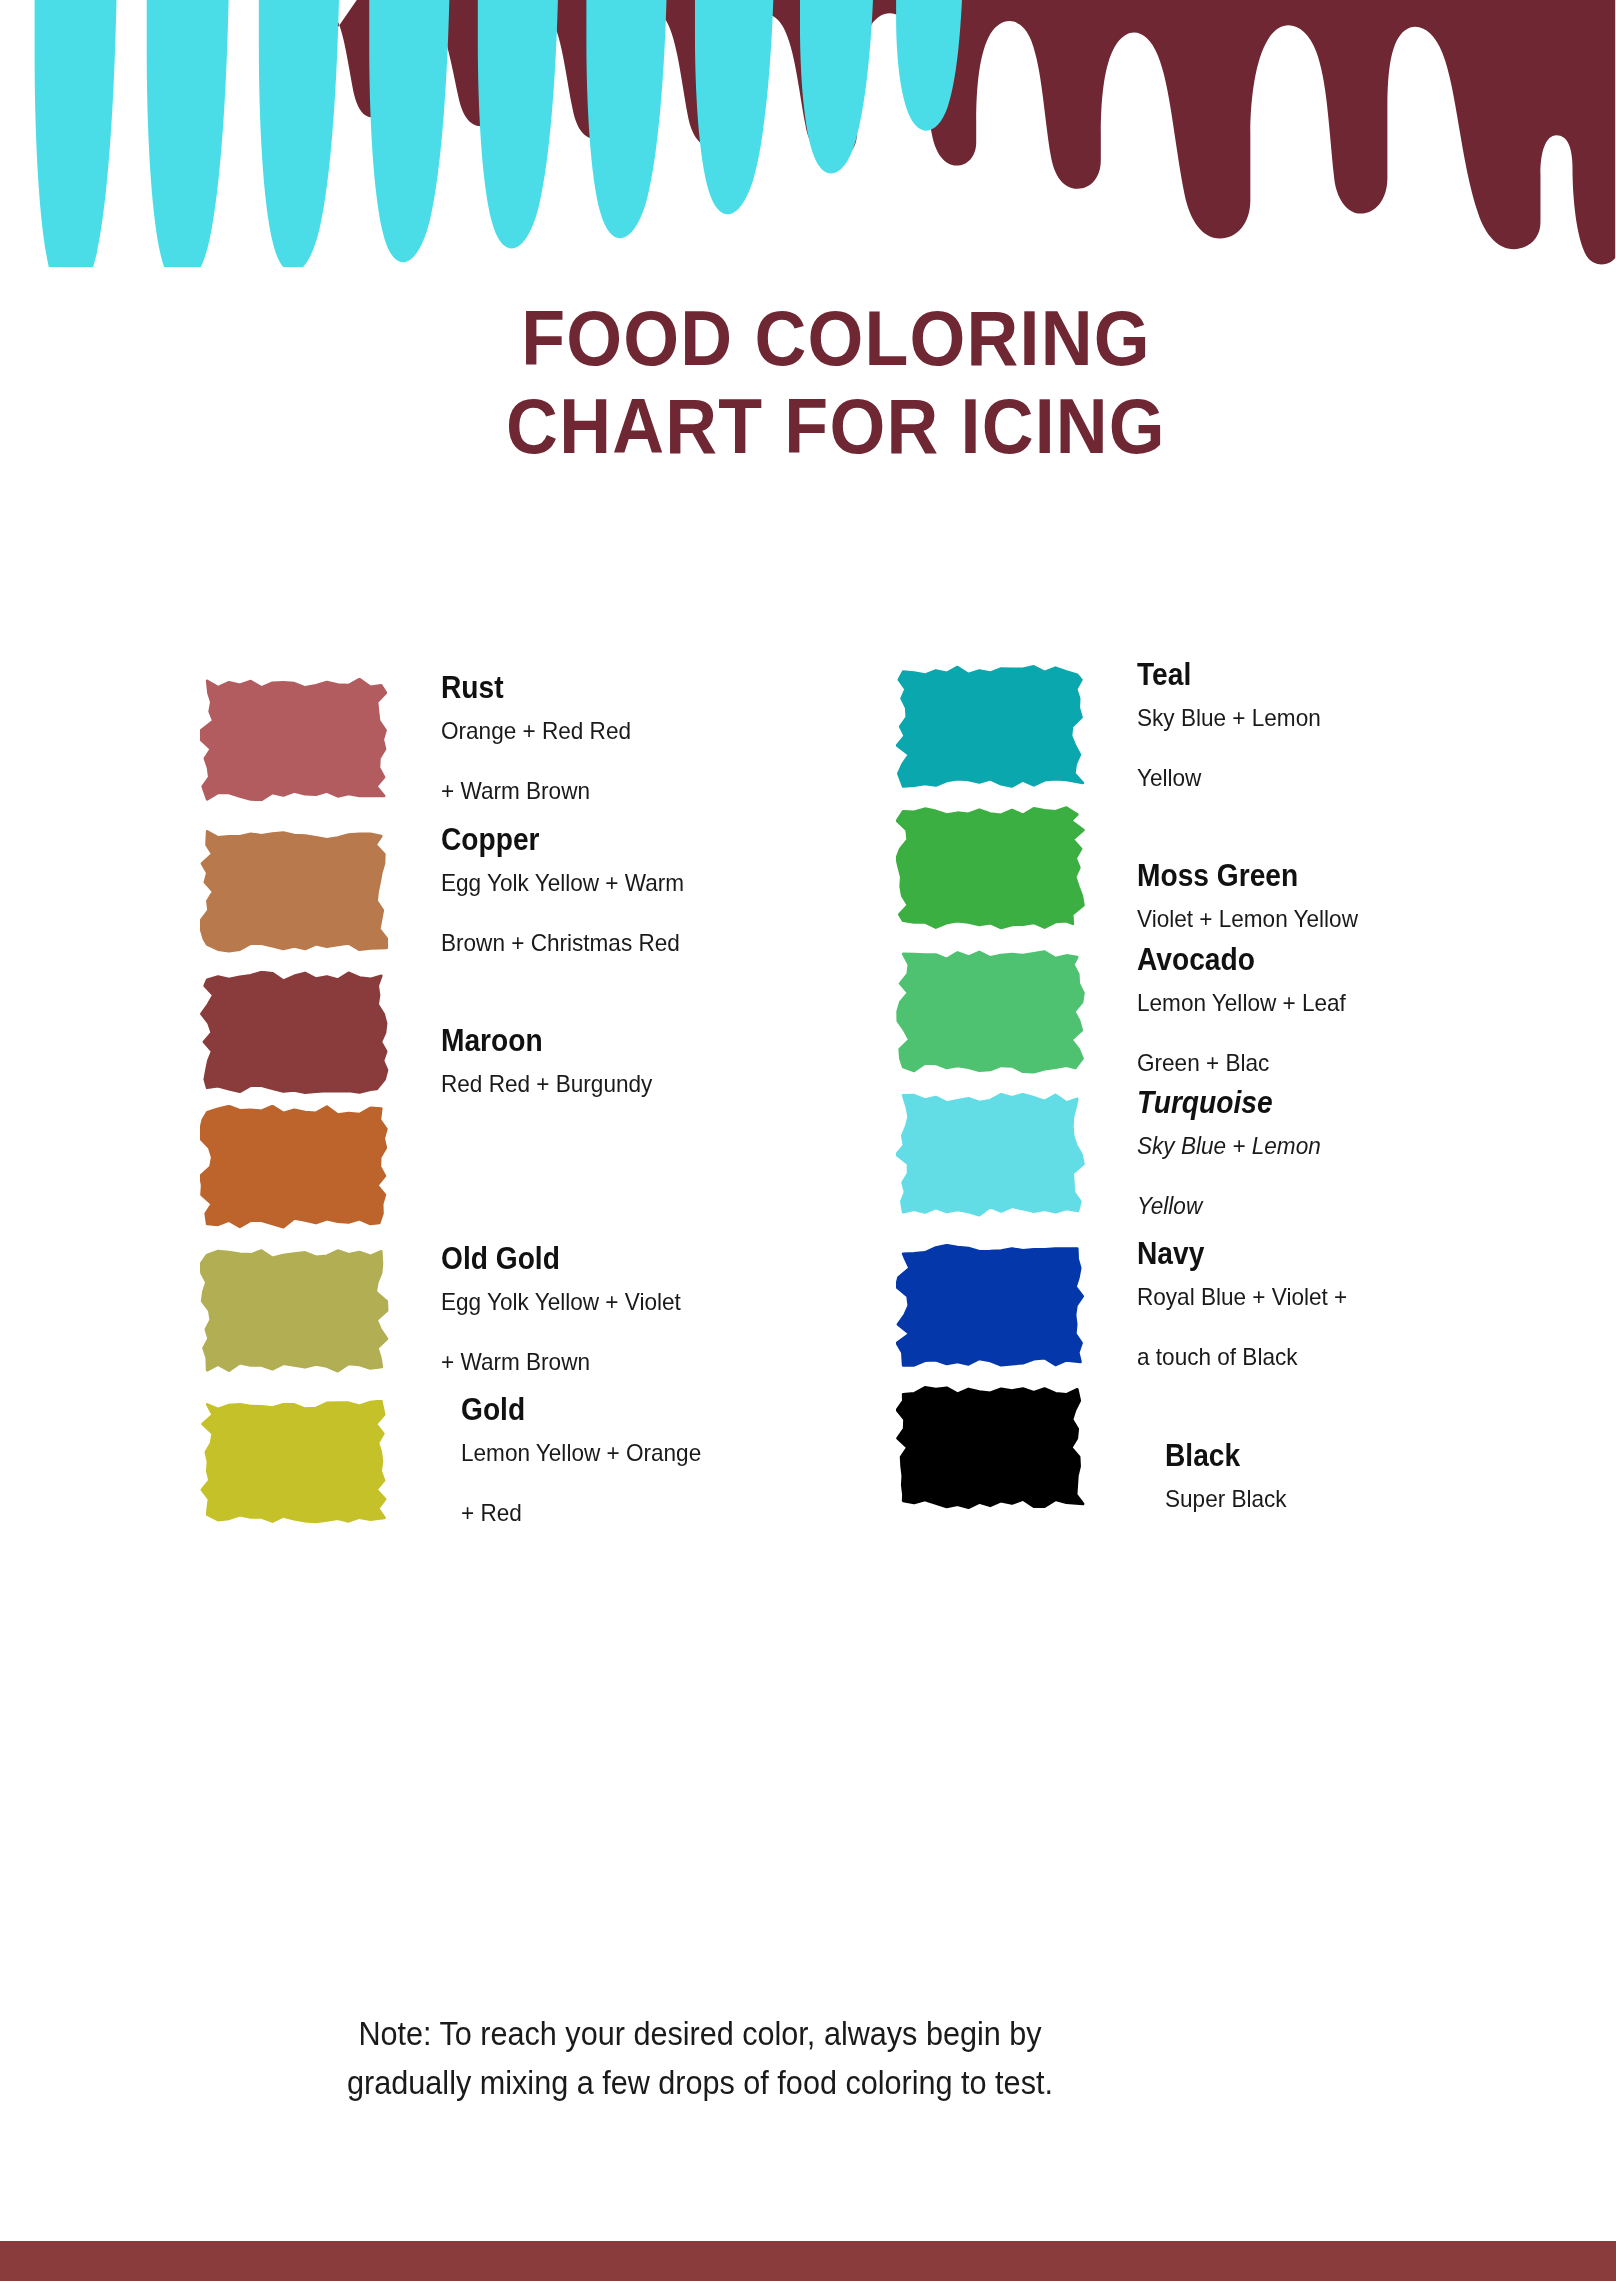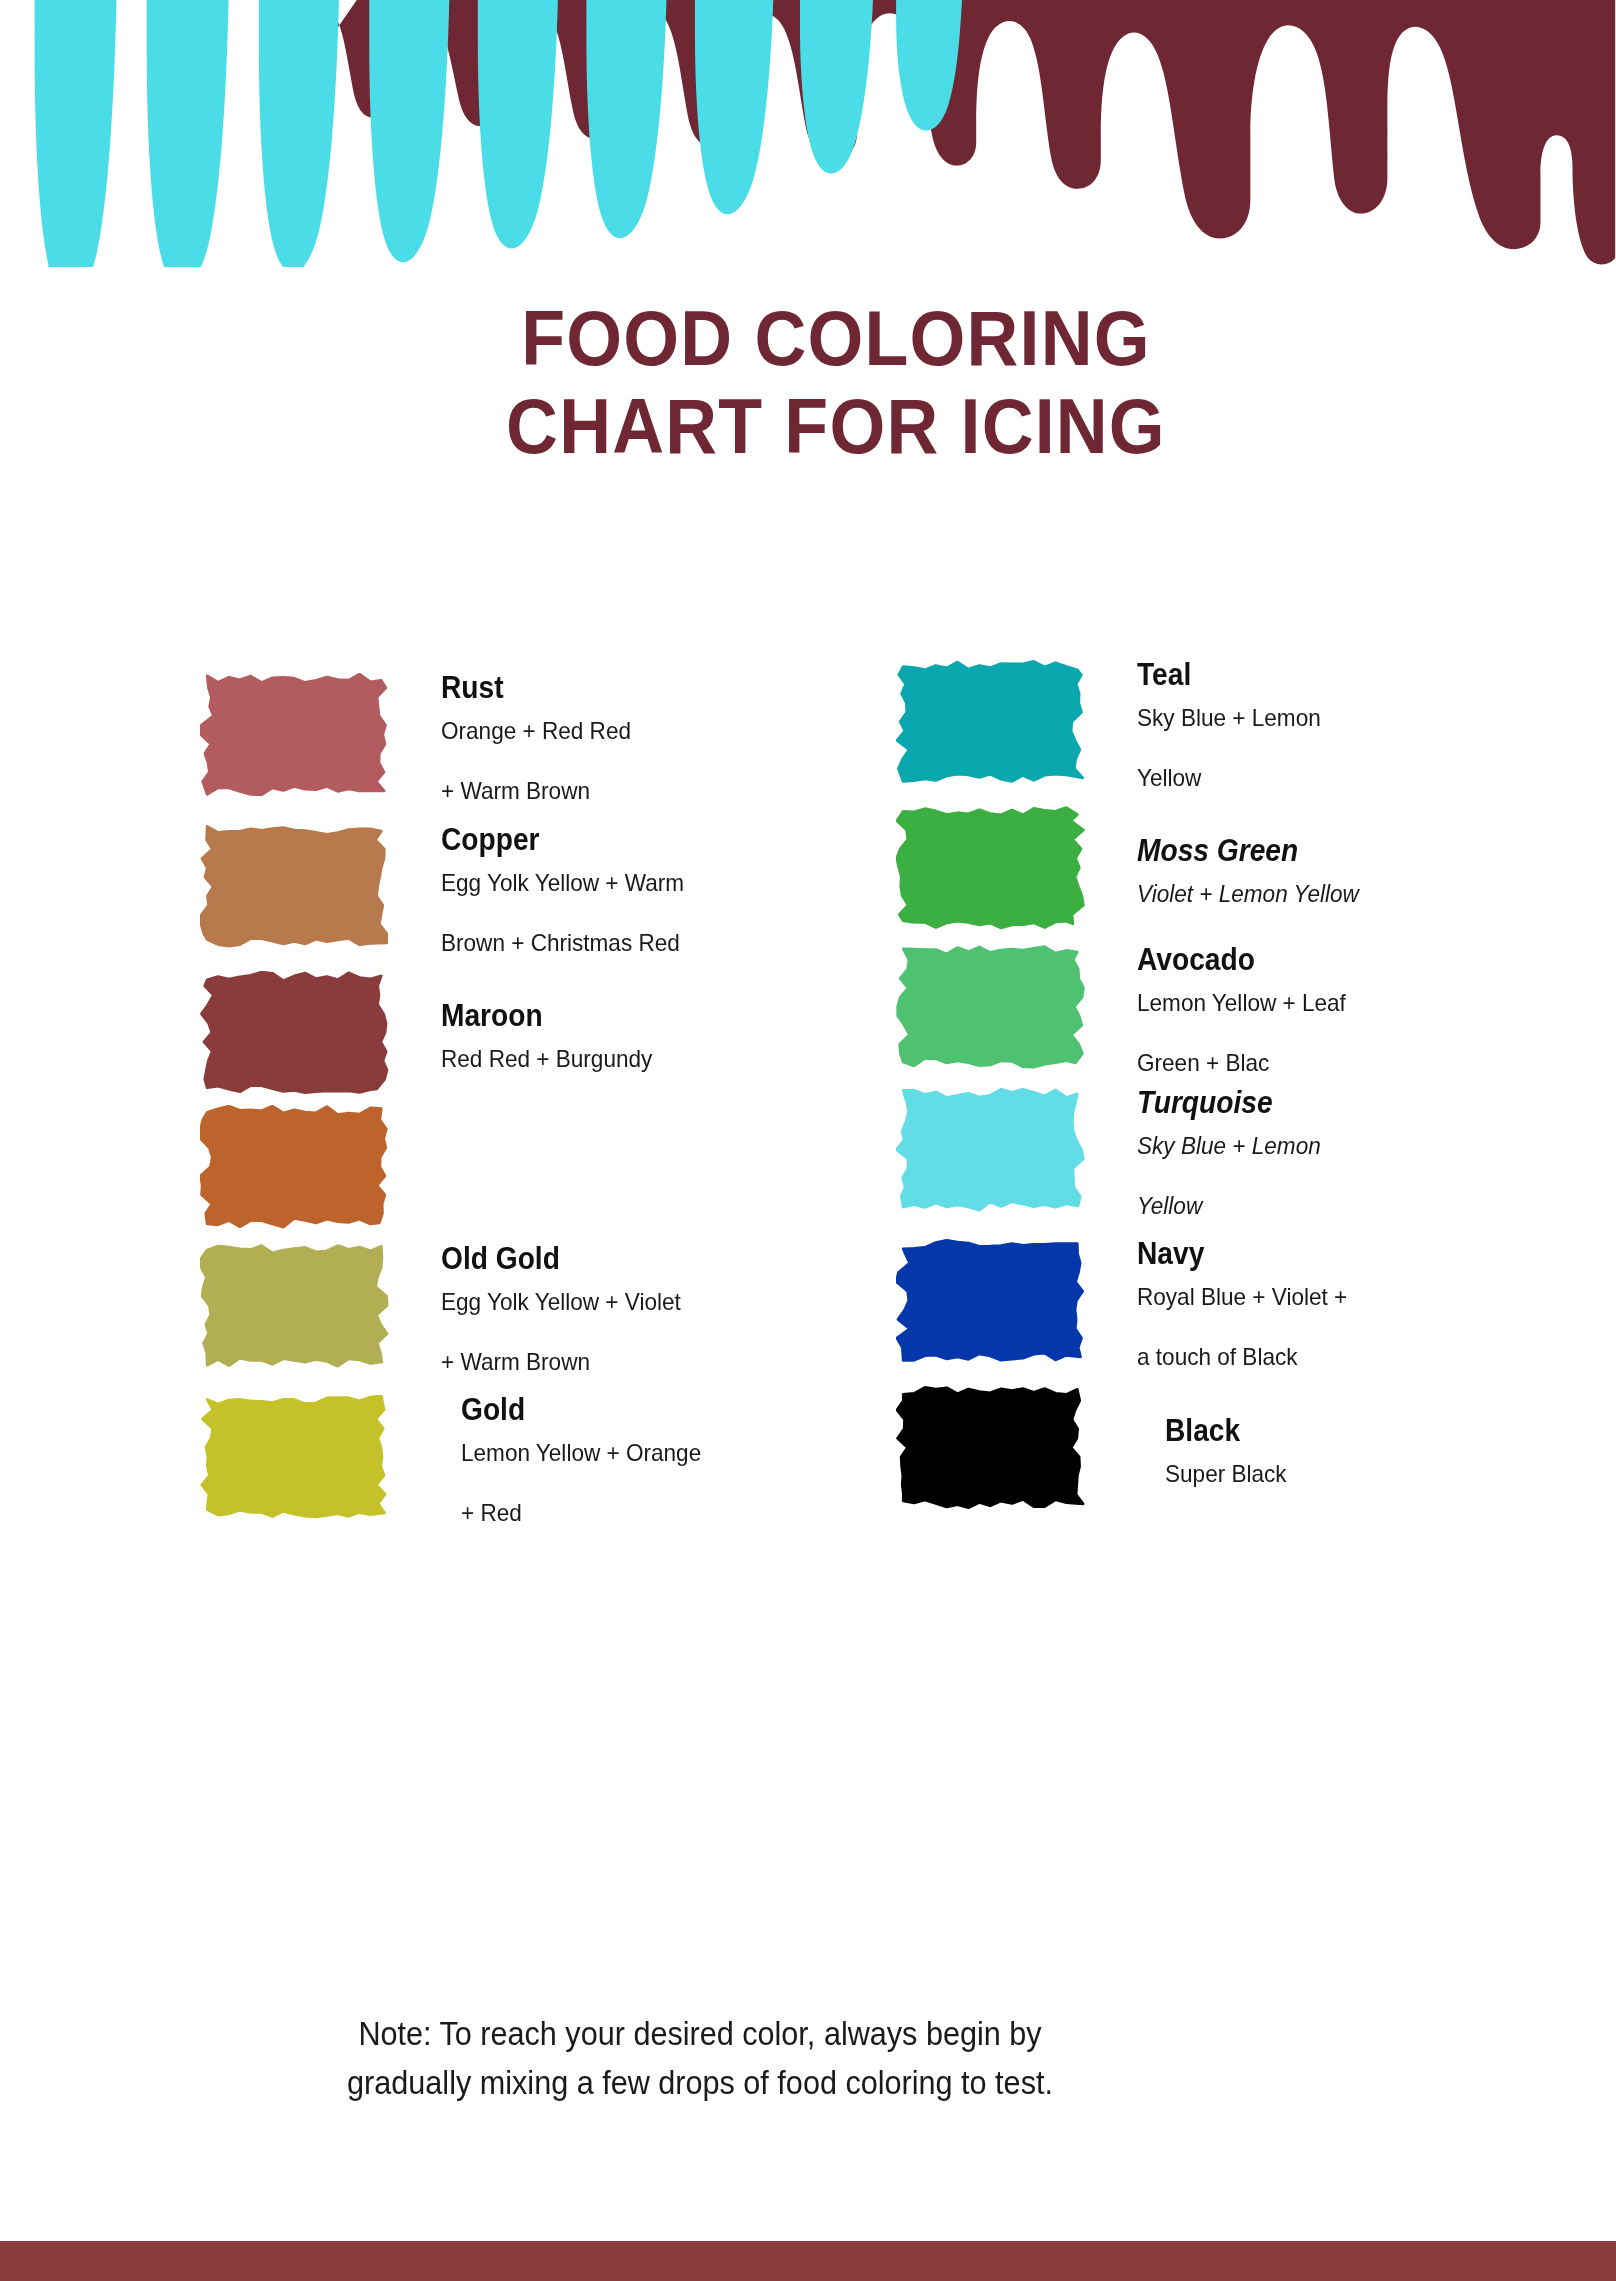--- a/index.html
+++ b/index.html
@@ -60,21 +60,21 @@
     width: 642px;
   }
   .column.left  { left: 200px; }
   .column.right { left: 896px; }
 
   .swatch-row {
     position: absolute;
     left: 0;
     width: 642px;
     display: flex;
-    align-items: center;
+    align-items: flex-end;
   }
 
   
   .swatch {
     width: 192px;
     height: 125px;
     flex: 0 0 192px;
     position: relative;
   }
   .swatch svg { display: block; width: 192px; height: 125px; }
@@ -344,21 +344,21 @@
           <svg viewBox="0 0 215 140" width="192" height="125">
             <path d="M 8.0,7.5 L 20.2,8.5 L 32.4,10.8 L 44.6,6.1 L 56.8,8.8 L 68.9,2.3 L 81.1,10.2 L 93.3,6.1 L 105.5,8.6 L 117.7,3.9 L 129.9,4.4 L 142.1,4.2 L 154.3,1.6 L 166.4,7.9 L 178.6,3.0 L 190.8,7.3 L 203.0,10.9 L 207.6,16.5 L 201.8,27.0 L 205.1,37.5 L 204.7,48.0 L 207.7,58.5 L 197.1,69.0 L 196.0,79.5 L 200.4,90.0 L 205.9,100.5 L 201.2,111.0 L 199.7,121.5 L 209.2,132.0 L 190.8,128.6 L 178.6,128.0 L 166.4,129.0 L 154.3,134.8 L 142.1,129.3 L 129.9,136.0 L 117.7,133.5 L 105.5,127.9 L 93.3,131.6 L 81.1,128.8 L 68.9,127.8 L 56.8,129.9 L 44.6,134.9 L 32.4,133.3 L 20.2,135.2 L 8.0,136.0 L 2.6,121.5 L 7.4,111.0 L 14.6,100.5 L 1.1,90.0 L 9.9,79.5 L 4.7,69.0 L 12.0,58.5 L 11.5,48.0 L 6.2,37.5 L 10.8,27.0 L 3.2,16.5 Z" fill="#0AA7AE" stroke="#0AA7AE" stroke-width="3" stroke-linejoin="round"></path>
           </svg>
         </div>
         <div class="swatch-text">
           <div class="color-name">Teal</div>
           <div class="recipe-line">Sky Blue + Lemon</div>
           <div class="recipe-line">Yellow</div>
         </div>
       </div>
-      <div class="swatch-row" style="top: 209px; font-style: italic;">
+      <div class="swatch-row" style="top: 209px;">
         <div class="swatch">
           <svg viewBox="0 0 215 140" width="192" height="125">
             <path d="M 8.0,5.9 L 20.2,6.5 L 32.4,3.0 L 44.6,5.5 L 56.8,9.5 L 68.9,7.5 L 81.1,8.8 L 93.3,4.1 L 105.5,8.4 L 117.7,9.8 L 129.9,4.5 L 142.1,9.9 L 154.3,2.7 L 166.4,4.9 L 178.6,6.0 L 190.8,1.7 L 203.0,9.5 L 196.0,16.5 L 209.9,27.0 L 197.9,37.5 L 207.3,48.0 L 201.1,58.5 L 205.3,69.0 L 200.6,79.5 L 204.2,90.0 L 208.1,100.5 L 209.9,111.0 L 197.3,121.5 L 198.0,132.0 L 190.8,129.0 L 178.6,129.9 L 166.4,136.2 L 154.3,130.9 L 142.1,132.9 L 129.9,133.1 L 117.7,136.6 L 105.5,131.2 L 93.3,133.3 L 81.1,130.3 L 68.9,128.9 L 56.8,131.0 L 44.6,136.2 L 32.4,130.2 L 20.2,130.4 L 8.0,128.5 L 3.7,121.5 L 13.4,111.0 L 7.0,100.5 L 5.2,90.0 L 5.9,79.5 L 3.2,69.0 L 0.7,58.5 L 4.8,48.0 L 13.1,37.5 L 11.9,27.0 L 1.1,16.5 Z" fill="#3BAF41" stroke="#3BAF41" stroke-width="3" stroke-linejoin="round"></path>
           </svg>
         </div>
         <div class="swatch-text">
           <div class="color-name">Moss Green</div>
           <div class="recipe-line">Violet + Lemon Yellow</div>
         </div>
       </div>

